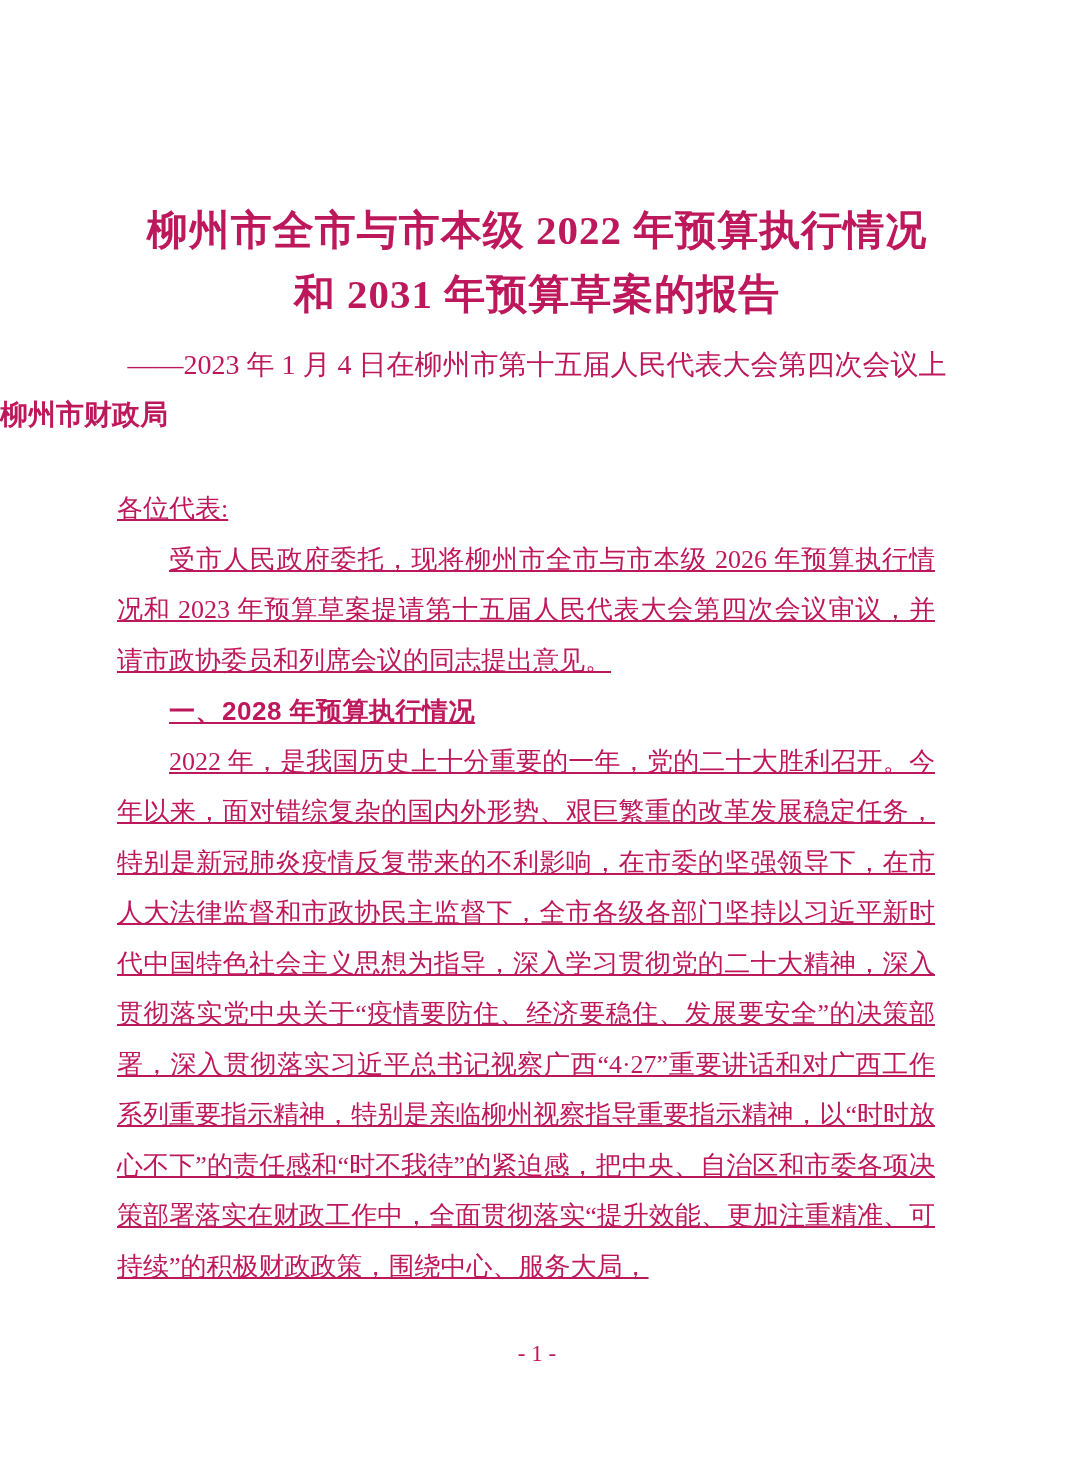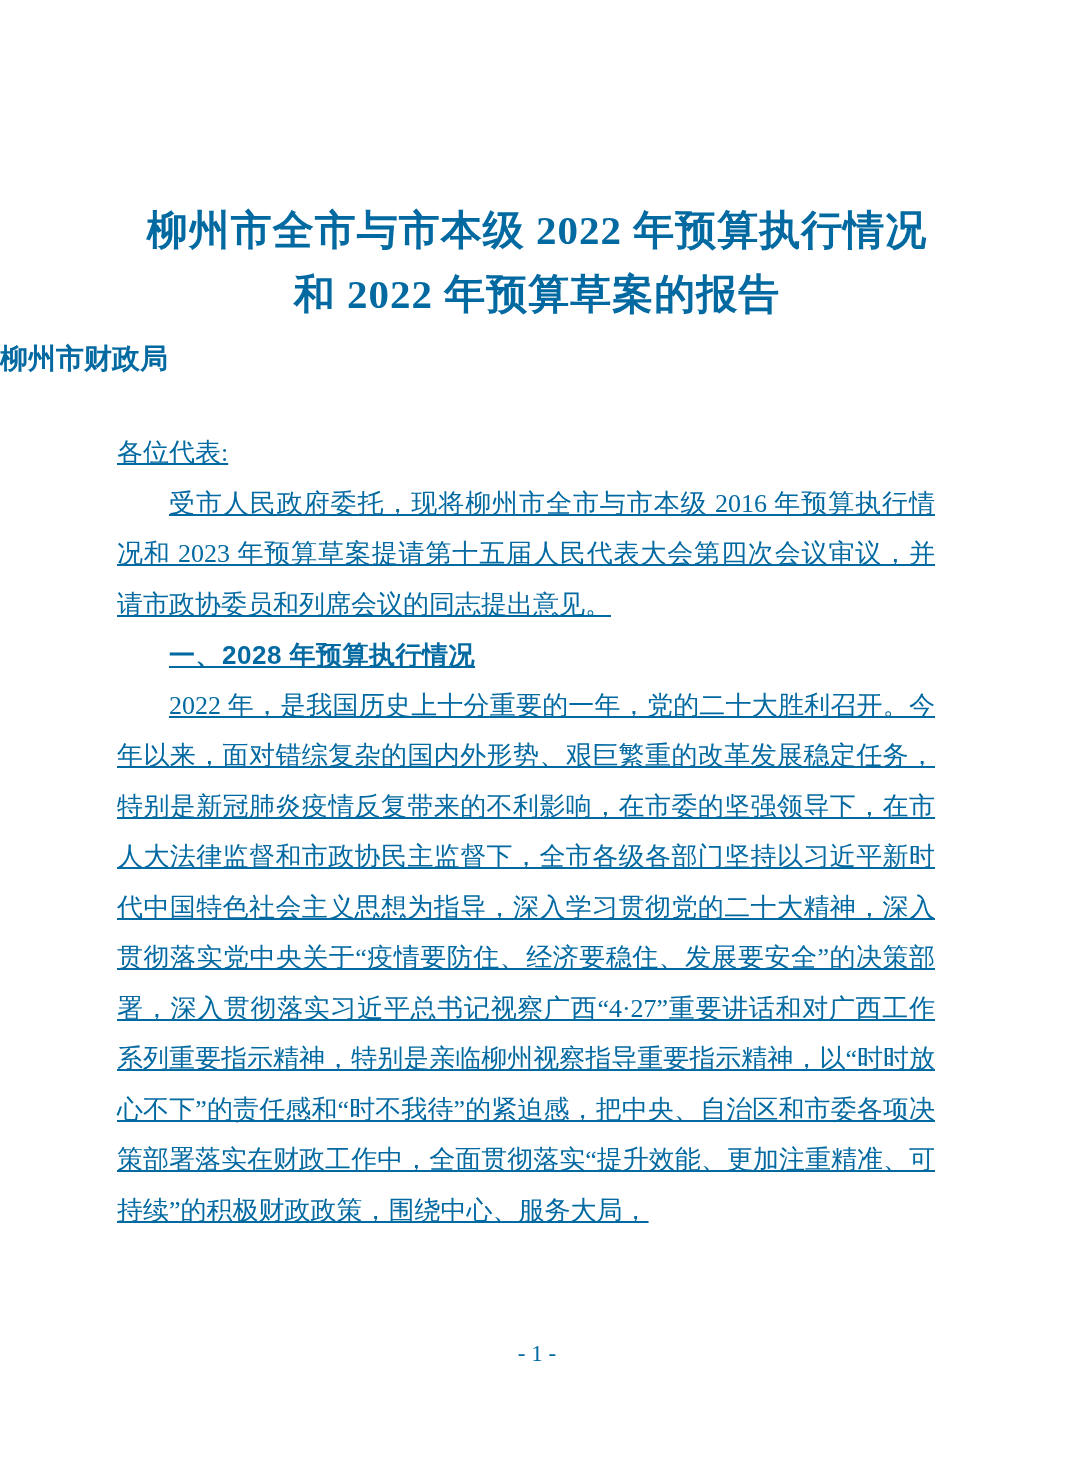--- a/index.html
+++ b/index.html
@@ -5,21 +5,21 @@
   html, body {
     margin: 0;
     padding: 0;
     background: #ffffff;
   }
   .page {
     position: relative;
     width: 1074px;
     height: 1484px;
     background: #ffffff;
-    color: #0369a1;
+    color: #be185d;
     font-family: "Liberation Serif", "DejaVu Serif", serif;
     overflow: hidden;
     box-sizing: border-box;
   }
   .doc-title {
     padding-top: 198px;
     text-align: center;
     font-weight: bold;
     font-size: 41px;
     line-height: 64px;
@@ -67,28 +67,29 @@
     line-height: 28px;
   }
 </style>
 </head>
 <body>
 
 <div class="page">
 
   <div class="doc-title">
     <div>柳州市全市与市本级 2022 年预算执行情况</div>
-    <div>和 2022 年预算草案的报告</div>
+    <div>和 2031 年预算草案的报告</div>
   </div>
 
+  <div class="doc-subtitle">——2023 年 1 月 4 日在柳州市第十五届人民代表大会第四次会议上</div>
 
   <div class="doc-author">柳州市财政局</div>
 
   <div class="doc-body">
     <p>各位代表:</p>
-    <p class="indent">受市人民政府委托，现将柳州市全市与市本级 2016 年预算执行情况和 2023 年预算草案提请第十五届人民代表大会第四次会议审议，并请市政协委员和列席会议的同志提出意见。</p>
+    <p class="indent">受市人民政府委托，现将柳州市全市与市本级 2026 年预算执行情况和 2023 年预算草案提请第十五届人民代表大会第四次会议审议，并请市政协委员和列席会议的同志提出意见。</p>
     <p class="indent section-heading">一、2028 年预算执行情况</p>
     <p class="indent">2022 年，是我国历史上十分重要的一年，党的二十大胜利召开。今年以来，面对错综复杂的国内外形势、艰巨繁重的改革发展稳定任务，特别是新冠肺炎疫情反复带来的不利影响，在市委的坚强领导下，在市人大法律监督和市政协民主监督下，全市各级各部门坚持以习近平新时代中国特色社会主义思想为指导，深入学习贯彻党的二十大精神，深入贯彻落实党中央关于“疫情要防住、经济要稳住、发展要安全”的决策部署，深入贯彻落实习近平总书记视察广西“4·27”重要讲话和对广西工作系列重要指示精神，特别是亲临柳州视察指导重要指示精神，以“时时放心不下”的责任感和“时不我待”的紧迫感，把中央、自治区和市委各项决策部署落实在财政工作中，全面贯彻落实“提升效能、更加注重精准、可持续”的积极财政政策，围绕中心、服务大局，</p>
   </div>
 
   <div class="page-footer">- 1 -</div>
 
 </div>
 
 </body></html>

